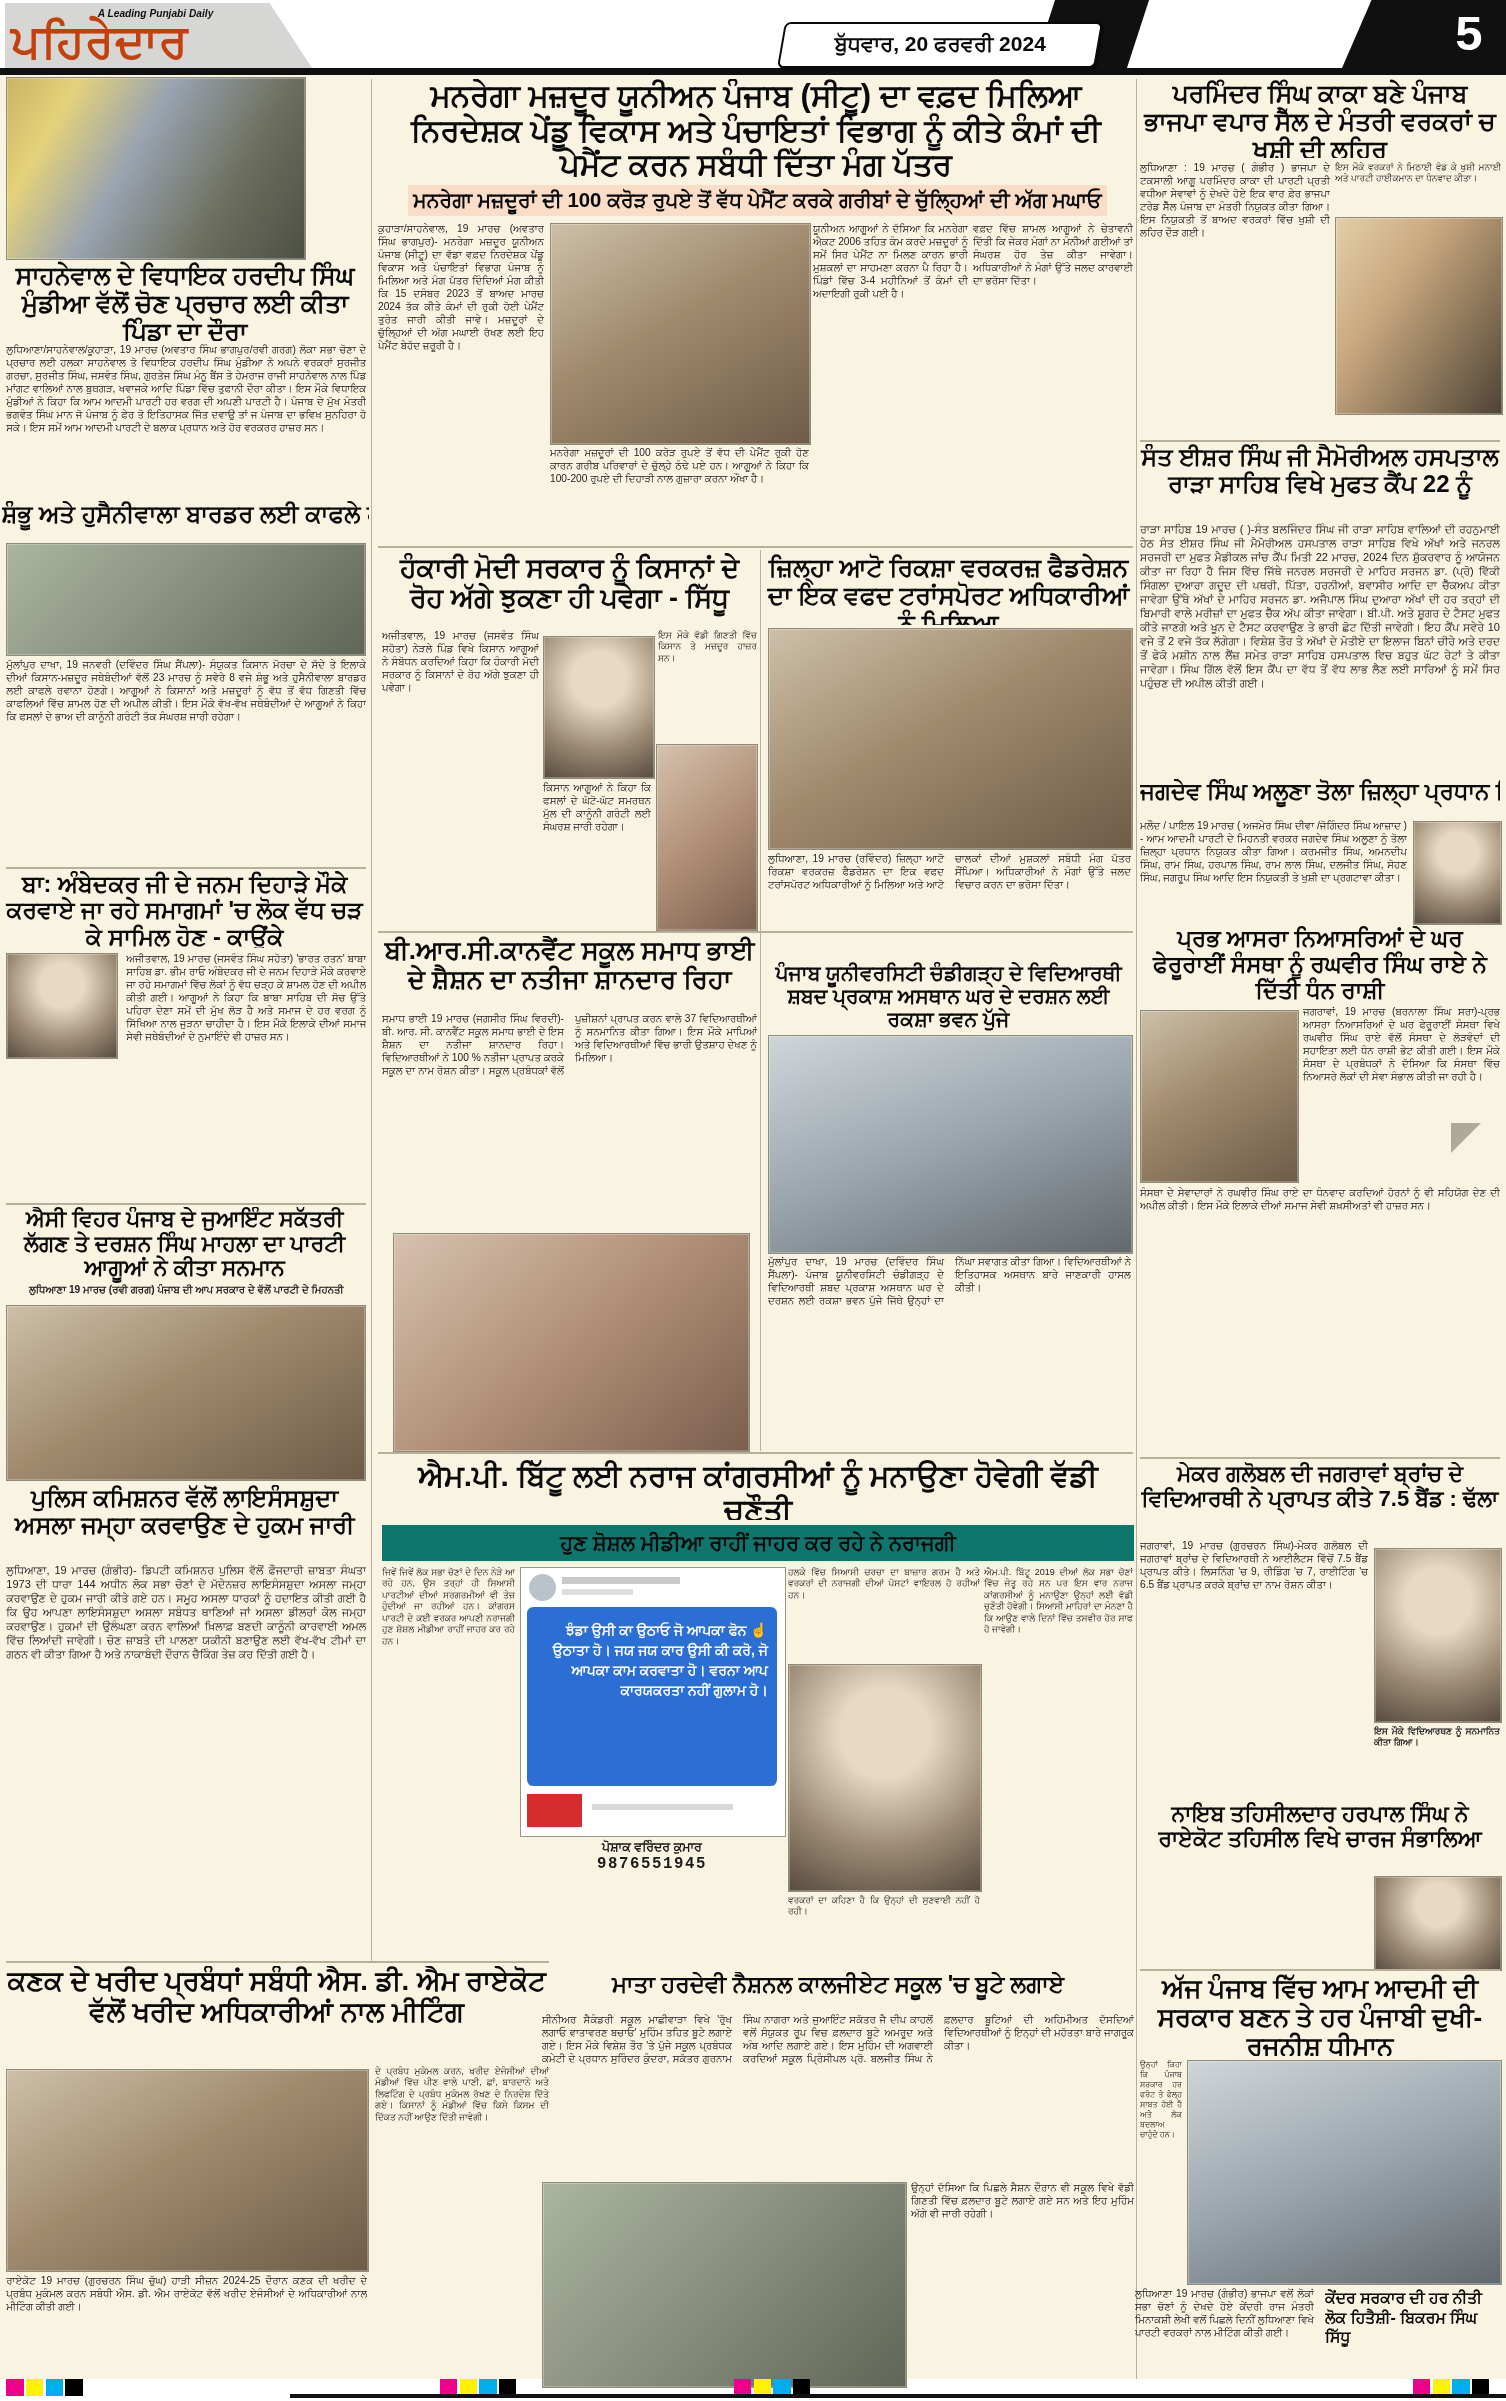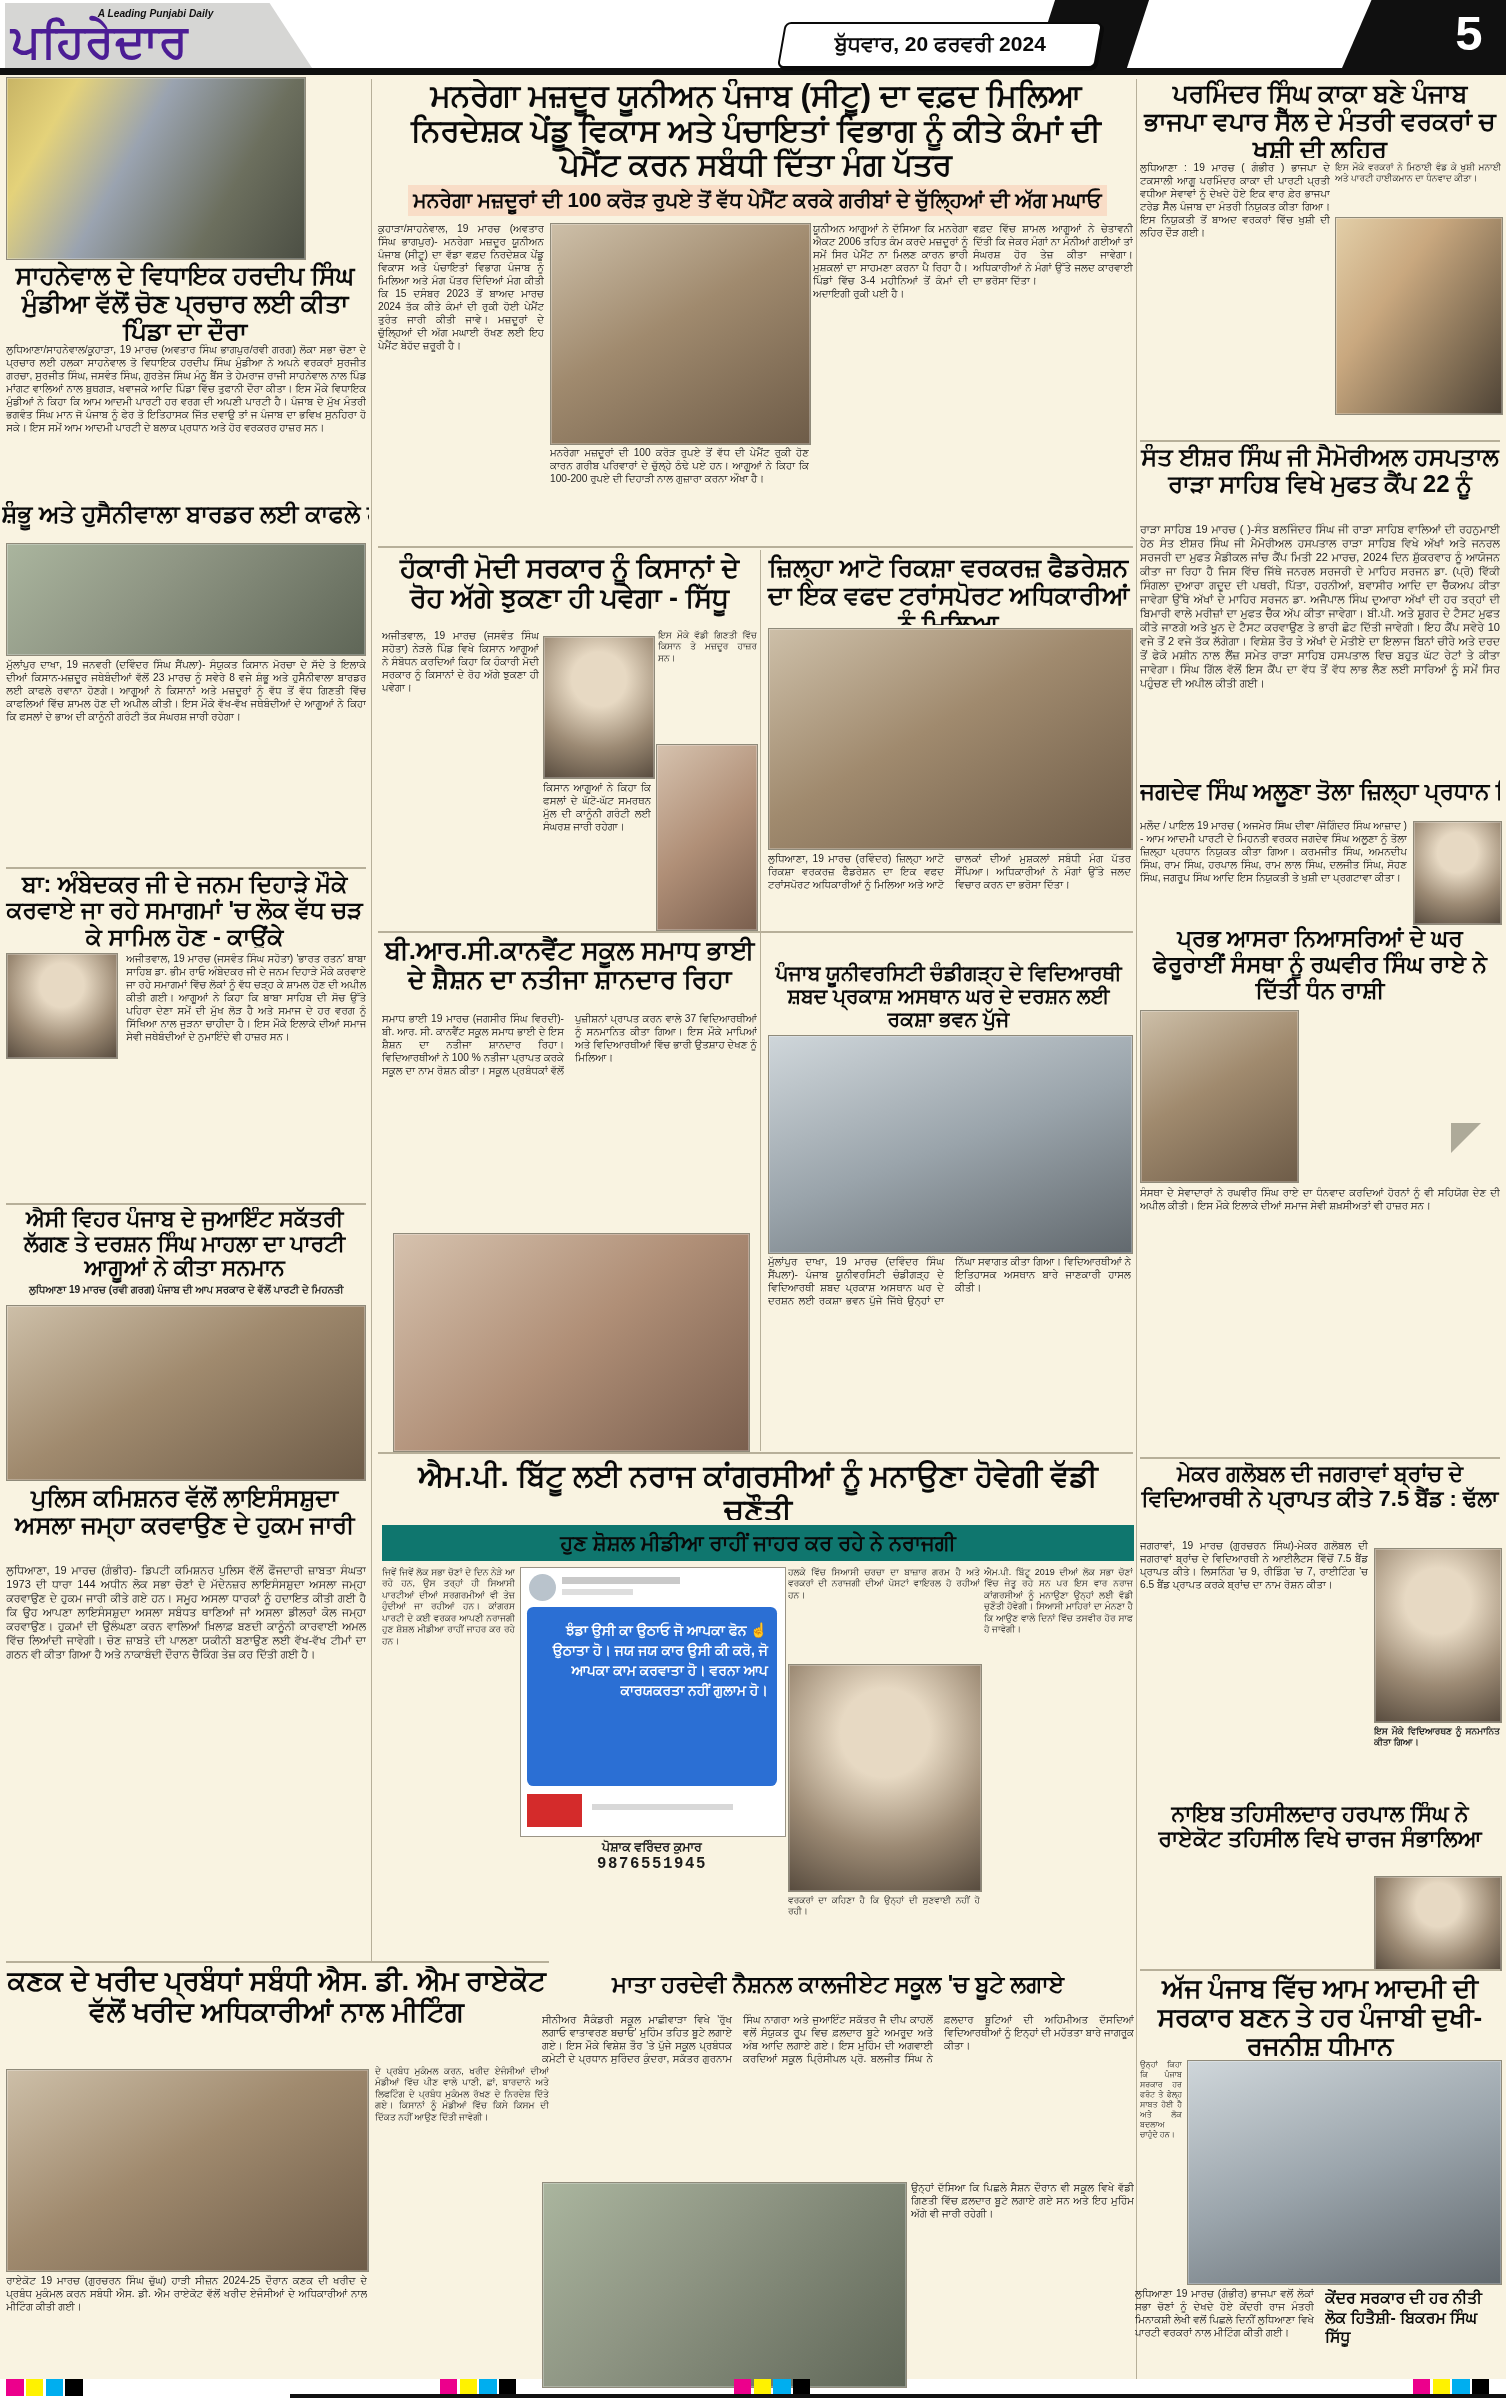--- a/index.html
+++ b/index.html
@@ -27,21 +27,21 @@
   .cols2{column-count:2;column-gap:11px;}
   .cols3{column-count:3;column-gap:11px;}
 </style>
 </head>
 <body>
 
 <div id="page">
 
   <div class="abs" style="left:4.7px;top:3.1px;width:308px;height:66px;background:#d6d6d4;clip-path:polygon(0 0,86% 0,100% 100%,0 100%);">
     <div class="abs" style="left:93px;top:4.7px;width:173px;font-size:10.2px;font-style:italic;font-weight:bold;color:#111;">A Leading Punjabi Daily</div>
-    <div class="abs" style="left:6.3px;top:11px;width:290px;font-size:46px;font-weight:bold;color:#4c1d95;letter-spacing:0.8px;">ਪਹਿਰੇਦਾਰ</div>
+    <div class="abs" style="left:6.3px;top:11px;width:290px;font-size:46px;font-weight:bold;color:#c2410c;letter-spacing:0.8px;">ਪਹਿਰੇਦਾਰ</div>
   </div>
   <div class="abs" style="left:0;top:68px;width:1506px;height:7px;background:#101010;"></div>
   <div class="abs" style="left:1044px;top:0;width:94px;height:68px;background:#101010;transform:skewX(-18deg);"></div>
   <div class="abs" style="left:781px;top:22px;width:314px;height:42px;background:#ffffff;border:2.4px solid #0a0a0a;border-radius:6.3px;transform:skewX(-10deg);box-shadow:2.4px 2.4px 0 #0a0a0a;">
     <div style="transform:skewX(10deg);text-align:center;font-size:21px;font-weight:bold;line-height:39px;color:#0a0a0a;">ਬੁੱਧਵਾਰ, 20 ਫਰਵਰੀ 2024</div>
   </div>
   <div class="abs" style="left:1342px;top:0;width:164px;height:68px;background:#101010;clip-path:polygon(18% 0,100% 0,100% 100%,0 100%);">
     <div style="text-align:right;padding-right:23.6px;font-size:49px;font-weight:bold;color:#ffffff;line-height:66px;">5</div>
   </div>
 
@@ -152,20 +152,21 @@
   <div class="abs hrule" style="left:1140px;top:440px;width:360px;"></div>
   <div class="abs hl" style="left:1140px;top:444px;width:360px;height:75px;font-size:24px;">ਸੰਤ ਈਸ਼ਰ ਸਿੰਘ ਜੀ ਮੈਮੋਰੀਅਲ ਹਸਪਤਾਲ ਰਾੜਾ ਸਾਹਿਬ ਵਿਖੇ ਮੁਫਤ ਕੈਂਪ 22 ਨੂੰ</div>
   <div class="abs body" style="left:1140px;top:523px;width:360px;height:253px;font-size:11px;">ਰਾੜਾ ਸਾਹਿਬ 19 ਮਾਰਚ ( )-ਸੰਤ ਬਲਜਿੰਦਰ ਸਿੰਘ ਜੀ ਰਾੜਾ ਸਾਹਿਬ ਵਾਲਿਆਂ ਦੀ ਰਹਨੁਮਾਈ ਹੇਠ ਸੰਤ ਈਸ਼ਰ ਸਿੰਘ ਜੀ ਮੈਮੋਰੀਅਲ ਹਸਪਤਾਲ ਰਾੜਾ ਸਾਹਿਬ ਵਿਖੇ ਅੱਖਾਂ ਅਤੇ ਜਨਰਲ ਸਰਜਰੀ ਦਾ ਮੁਫਤ ਮੈਡੀਕਲ ਜਾਂਚ ਕੈਂਪ ਮਿਤੀ 22 ਮਾਰਚ, 2024 ਦਿਨ ਸ਼ੁੱਕਰਵਾਰ ਨੂੰ ਆਯੋਜਨ ਕੀਤਾ ਜਾ ਰਿਹਾ ਹੈ ਜਿਸ ਵਿੱਚ ਜਿੱਥੇ ਜਨਰਲ ਸਰਜਰੀ ਦੇ ਮਾਹਿਰ ਸਰਜਨ ਡਾ. (ਪ੍ਰੋ) ਵਿੱਕੀ ਸਿੰਗਲਾ ਦੁਆਰਾ ਗਦੂਦ ਦੀ ਪਥਰੀ, ਪਿੱਤਾ, ਹਰਨੀਆਂ, ਬਵਾਸੀਰ ਆਦਿ ਦਾ ਚੈੱਕਅਪ ਕੀਤਾ ਜਾਵੇਗਾ ਉੱਥੇ ਅੱਖਾਂ ਦੇ ਮਾਹਿਰ ਸਰਜਨ ਡਾ. ਅਜੈਪਾਲ ਸਿੰਘ ਦੁਆਰਾ ਅੱਖਾਂ ਦੀ ਹਰ ਤਰ੍ਹਾਂ ਦੀ ਬਿਮਾਰੀ ਵਾਲੇ ਮਰੀਜ਼ਾਂ ਦਾ ਮੁਫਤ ਚੈੱਕ ਅੱਪ ਕੀਤਾ ਜਾਵੇਗਾ। ਬੀ.ਪੀ. ਅਤੇ ਸ਼ੂਗਰ ਦੇ ਟੈਸਟ ਮੁਫਤ ਕੀਤੇ ਜਾਣਗੇ ਅਤੇ ਖੂਨ ਦੇ ਟੈਸਟ ਕਰਵਾਉਣ ਤੇ ਭਾਰੀ ਛੋਟ ਦਿੱਤੀ ਜਾਵੇਗੀ। ਇਹ ਕੈਂਪ ਸਵੇਰੇ 10 ਵਜੇ ਤੋਂ 2 ਵਜੇ ਤੱਕ ਲੱਗੇਗਾ। ਵਿਸ਼ੇਸ਼ ਤੌਰ ਤੇ ਅੱਖਾਂ ਦੇ ਮੋਤੀਏ ਦਾ ਇਲਾਜ ਬਿਨਾਂ ਚੀਰੇ ਅਤੇ ਦਰਦ ਤੋਂ ਫੇਕੋ ਮਸ਼ੀਨ ਨਾਲ ਲੈਂਜ਼ ਸਮੇਤ ਰਾੜਾ ਸਾਹਿਬ ਹਸਪਤਾਲ ਵਿਚ ਬਹੁਤ ਘੱਟ ਰੇਟਾਂ ਤੇ ਕੀਤਾ ਜਾਵੇਗਾ। ਸਿੰਘ ਗਿੱਲ ਵੱਲੋਂ ਇਸ ਕੈਂਪ ਦਾ ਵੱਧ ਤੋਂ ਵੱਧ ਲਾਭ ਲੈਣ ਲਈ ਸਾਰਿਆਂ ਨੂੰ ਸਮੇਂ ਸਿਰ ਪਹੁੰਚਣ ਦੀ ਅਪੀਲ ਕੀਤੀ ਗਈ।</div>
 
   <div class="abs hl" style="left:1140px;top:779px;width:360px;height:38px;font-size:23px;white-space:nowrap;">ਜਗਦੇਵ ਸਿੰਘ ਅਲੂਣਾ ਤੋਲਾ ਜ਼ਿਲ੍ਹਾ ਪ੍ਰਧਾਨ ਨਿਯੁਕਤ</div>
   <div class="abs body" style="left:1140px;top:820px;width:267px;height:104px;">ਮਲੌਦ / ਪਾਇਲ 19 ਮਾਰਚ ( ਅਜਮੇਰ ਸਿੰਘ ਦੀਵਾ /ਜੋਗਿੰਦਰ ਸਿੰਘ ਆਜ਼ਾਦ ) - ਆਮ ਆਦਮੀ ਪਾਰਟੀ ਦੇ ਮਿਹਨਤੀ ਵਰਕਰ ਜਗਦੇਵ ਸਿੰਘ ਅਲੂਣਾ ਨੂੰ ਤੋਲਾ ਜ਼ਿਲ੍ਹਾ ਪ੍ਰਧਾਨ ਨਿਯੁਕਤ ਕੀਤਾ ਗਿਆ। ਕਰਮਜੀਤ ਸਿੰਘ, ਅਮਨਦੀਪ ਸਿੰਘ, ਰਾਮ ਸਿੰਘ, ਹਰਪਾਲ ਸਿੰਘ, ਰਾਮ ਲਾਲ ਸਿੰਘ, ਦਲਜੀਤ ਸਿੰਘ, ਸੋਹਣ ਸਿੰਘ, ਜਗਰੂਪ ਸਿੰਘ ਆਦਿ ਇਸ ਨਿਯੁਕਤੀ ਤੇ ਖੁਸ਼ੀ ਦਾ ਪ੍ਰਗਟਾਵਾ ਕੀਤਾ।</div>
   <div class="abs photo p4" style="left:1413px;top:821px;width:87px;height:102px;"></div>
 
   <div class="abs hl" style="left:1140px;top:926px;width:360px;height:75px;font-size:23px;">ਪ੍ਰਭ ਆਸਰਾ ਨਿਆਸਰਿਆਂ ਦੇ ਘਰ ਫੇਰੂਰਾਈਂ ਸੰਸਥਾ ਨੂੰ ਰਘਵੀਰ ਸਿੰਘ ਰਾਏ ਨੇ ਦਿੱਤੀ ਧੰਨ ਰਾਸ਼ੀ</div>
   <div class="abs photo p2" style="left:1140px;top:1010px;width:157px;height:171px;"></div>
+  <div class="abs body" style="left:1303px;top:1006px;width:197px;height:177px;">ਜਗਰਾਵਾਂ, 19 ਮਾਰਚ (ਬਰਨਾਲਾ ਸਿੰਘ ਸਰਾ)-ਪ੍ਰਭ ਆਸਰਾ ਨਿਆਸਰਿਆਂ ਦੇ ਘਰ ਫੇਰੂਰਾਈਂ ਸੰਸਥਾ ਵਿਖੇ ਰਘਵੀਰ ਸਿੰਘ ਰਾਏ ਵੱਲੋਂ ਸੰਸਥਾ ਦੇ ਲੋੜਵੰਦਾਂ ਦੀ ਸਹਾਇਤਾ ਲਈ ਧੰਨ ਰਾਸ਼ੀ ਭੇਟ ਕੀਤੀ ਗਈ। ਇਸ ਮੌਕੇ ਸੰਸਥਾ ਦੇ ਪ੍ਰਬੰਧਕਾਂ ਨੇ ਦੱਸਿਆ ਕਿ ਸੰਸਥਾ ਵਿੱਚ ਨਿਆਸਰੇ ਲੋਕਾਂ ਦੀ ਸੇਵਾ ਸੰਭਾਲ ਕੀਤੀ ਜਾ ਰਹੀ ਹੈ।</div>
   <div class="abs body" style="left:1140px;top:1187px;width:360px;height:267px;">ਸੰਸਥਾ ਦੇ ਸੇਵਾਦਾਰਾਂ ਨੇ ਰਘਵੀਰ ਸਿੰਘ ਰਾਏ ਦਾ ਧੰਨਵਾਦ ਕਰਦਿਆਂ ਹੋਰਨਾਂ ਨੂੰ ਵੀ ਸਹਿਯੋਗ ਦੇਣ ਦੀ ਅਪੀਲ ਕੀਤੀ। ਇਸ ਮੌਕੇ ਇਲਾਕੇ ਦੀਆਂ ਸਮਾਜ ਸੇਵੀ ਸ਼ਖ਼ਸੀਅਤਾਂ ਵੀ ਹਾਜ਼ਰ ਸਨ।</div>
   <div class="abs" style="left:1451px;top:1123px;width:30px;height:30px;background:#8f8a7a;clip-path:polygon(0 0,100% 0,0 100%);opacity:.7;"></div>
 
   <div class="abs hrule" style="left:1140px;top:1457px;width:360px;"></div>
   <div class="abs hl" style="left:1140px;top:1462px;width:360px;height:74px;font-size:22px;">ਮੇਕਰ ਗਲੋਬਲ ਦੀ ਜਗਰਾਵਾਂ ਬ੍ਰਾਂਚ ਦੇ ਵਿਦਿਆਰਥੀ ਨੇ ਪ੍ਰਾਪਤ ਕੀਤੇ 7.5 ਬੈਂਡ : ਢੱਲਾ</div>
   <div class="abs body" style="left:1140px;top:1540px;width:228px;height:257px;">ਜਗਰਾਵਾਂ, 19 ਮਾਰਚ (ਗੁਰਚਰਨ ਸਿੰਘ)-ਮੇਕਰ ਗਲੋਬਲ ਦੀ ਜਗਰਾਵਾਂ ਬ੍ਰਾਂਚ ਦੇ ਵਿਦਿਆਰਥੀ ਨੇ ਆਈਲੈਟਸ ਵਿੱਚੋਂ 7.5 ਬੈਂਡ ਪ੍ਰਾਪਤ ਕੀਤੇ। ਲਿਸਨਿੰਗ 'ਚ 9, ਰੀਡਿੰਗ 'ਚ 7, ਰਾਈਟਿੰਗ 'ਚ 6.5 ਬੈਂਡ ਪ੍ਰਾਪਤ ਕਰਕੇ ਬ੍ਰਾਂਚ ਦਾ ਨਾਮ ਰੋਸ਼ਨ ਕੀਤਾ।</div>
   <div class="abs photo p4" style="left:1374px;top:1548px;width:126px;height:173px;"></div>
   <div class="abs body sm" style="left:1374px;top:1726px;width:126px;height:72px;font-weight:bold;">ਇਸ ਮੌਕੇ ਵਿਦਿਆਰਥਣ ਨੂੰ ਸਨਮਾਨਿਤ ਕੀਤਾ ਗਿਆ।</div>
 
   <div class="abs hl" style="left:1140px;top:1802px;width:360px;height:69px;font-size:22px;">ਨਾਇਬ ਤਹਿਸੀਲਦਾਰ ਹਰਪਾਲ ਸਿੰਘ ਨੇ ਰਾਏਕੋਟ ਤਹਿਸੀਲ ਵਿਖੇ ਚਾਰਜ ਸੰਭਾਲਿਆ</div>

